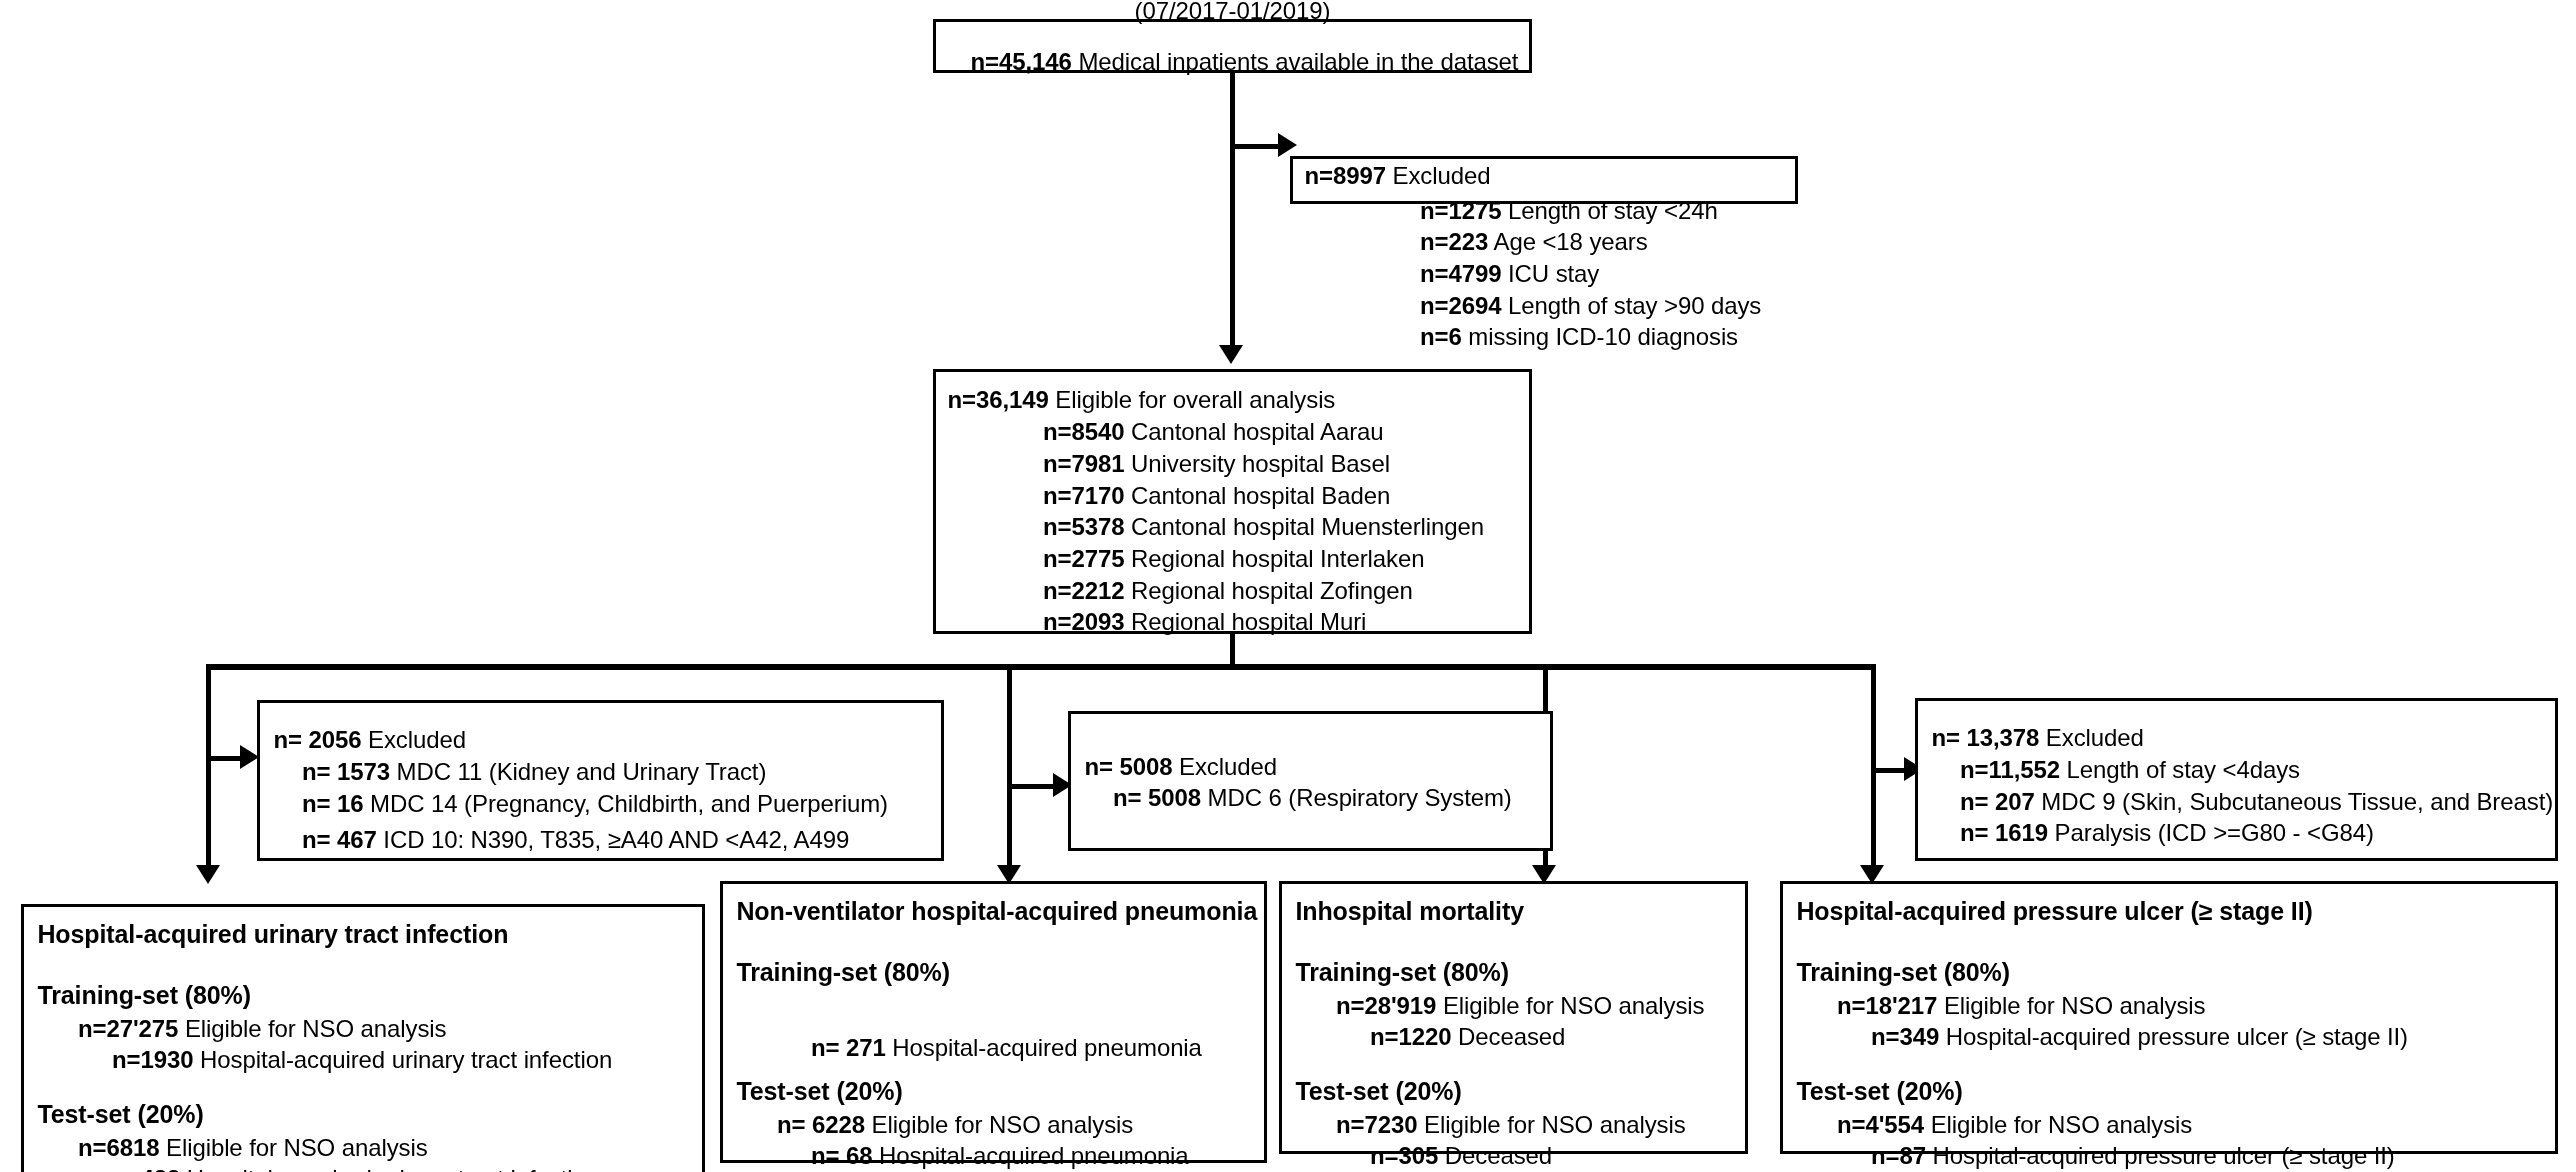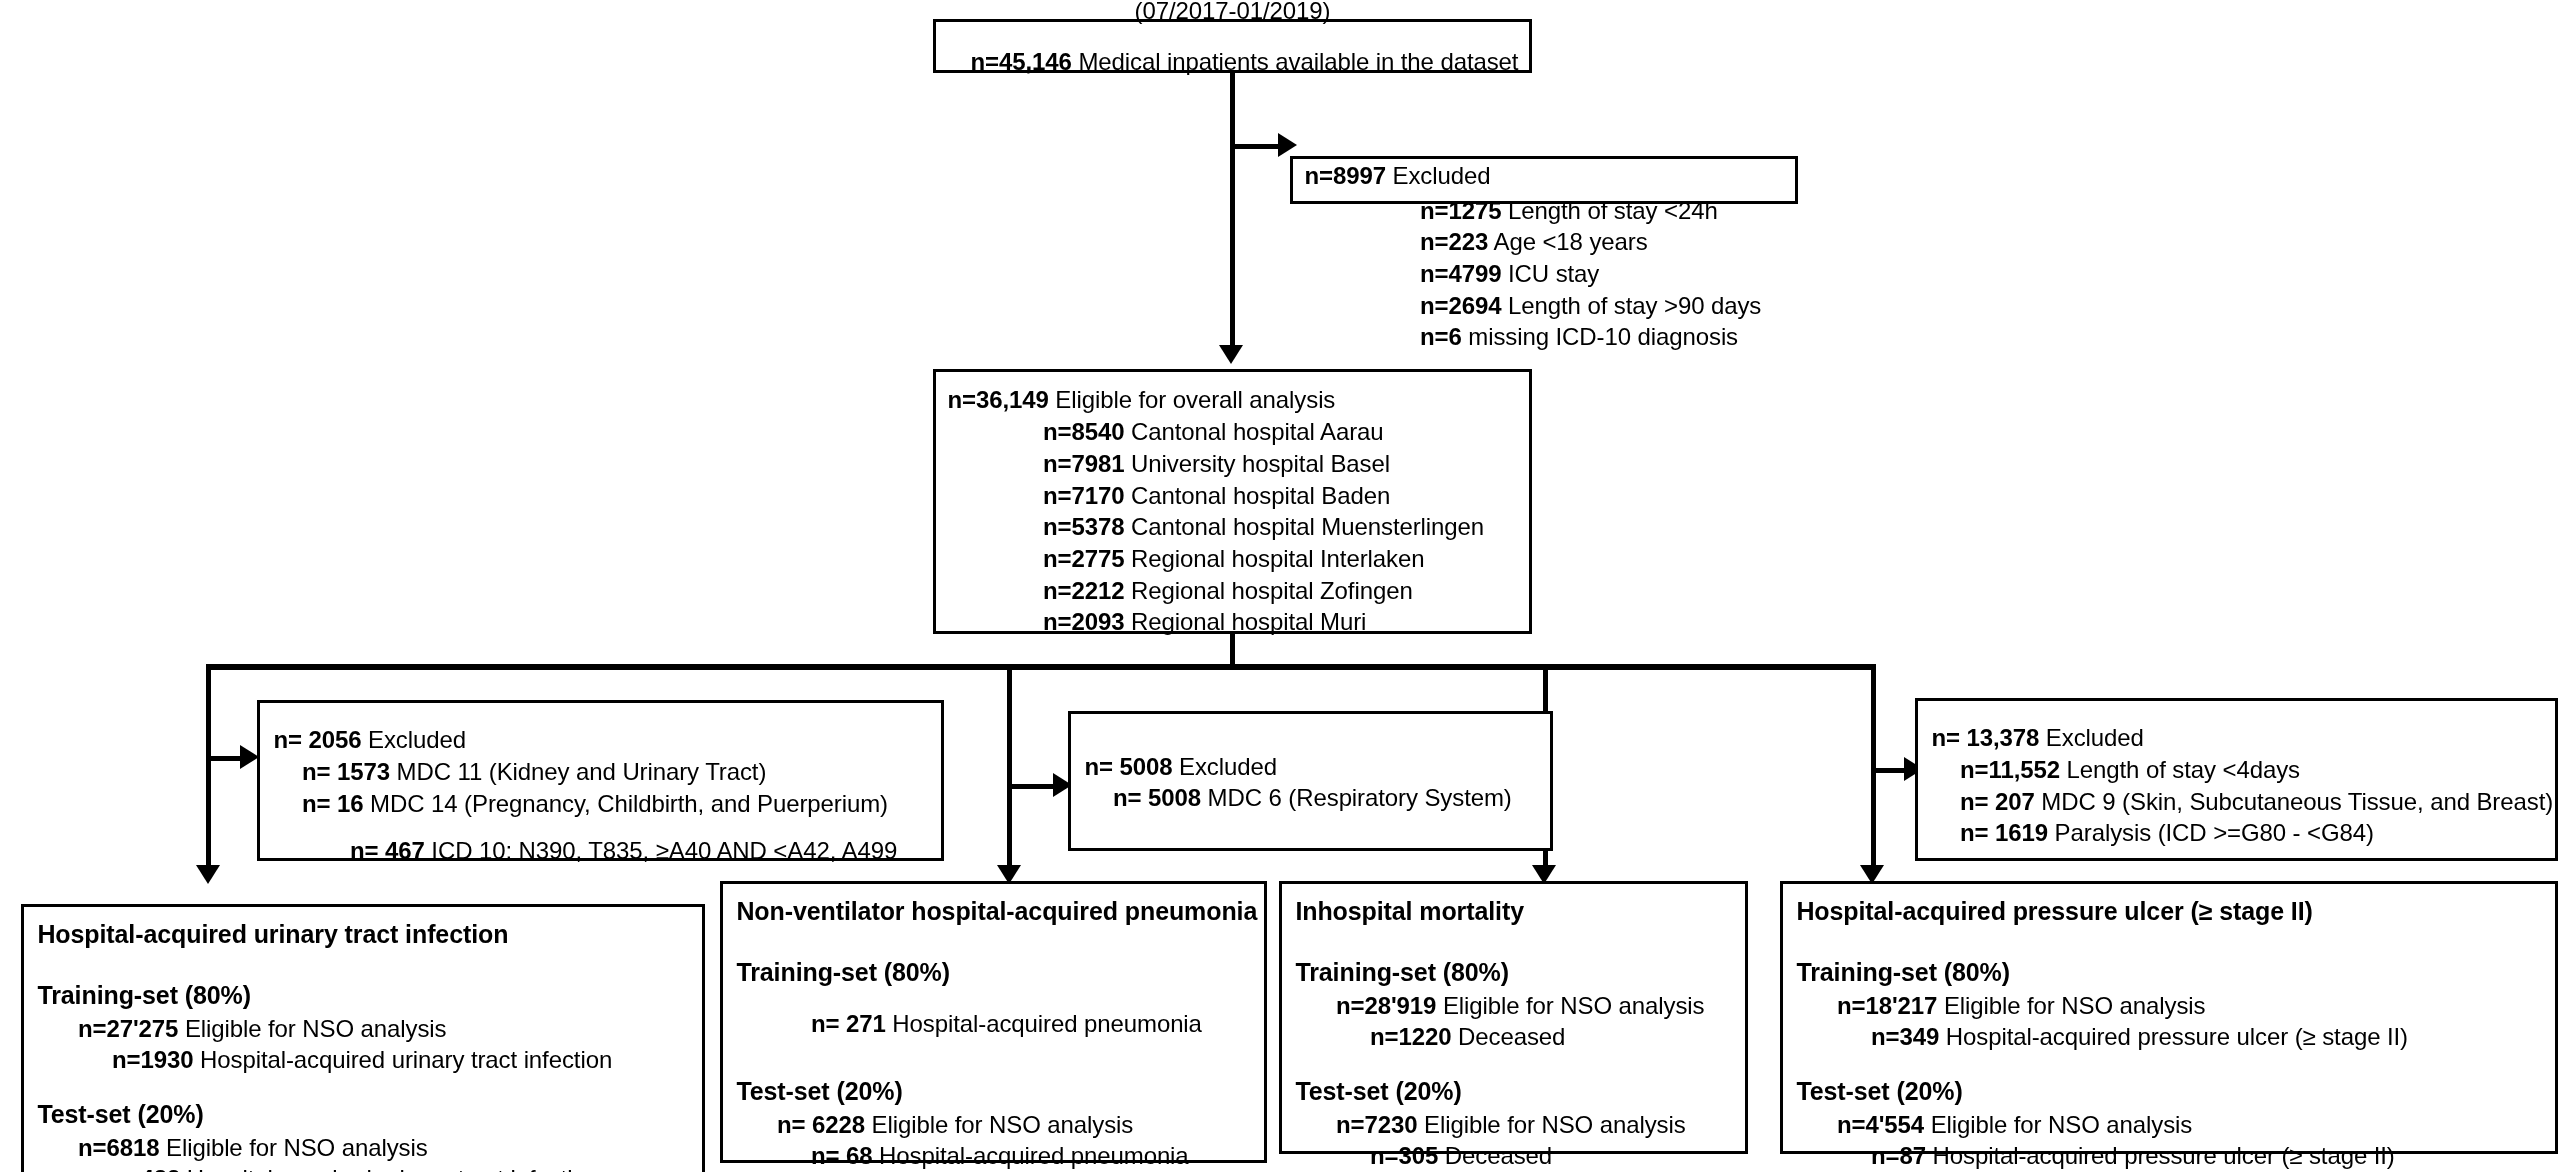--- a/index.html
+++ b/index.html
@@ -157,21 +157,21 @@
   <div class="box" style="left:257px; top:700px; width:687px; height:161px;">
     <div class="txt" style="left:13.4px; top:19px;">
       <span class="b">n= 2056</span><span> Excluded</span>
     </div>
     <div class="txt" style="left:42px; top:51px;">
       <span class="b">n= 1573</span><span> MDC 11 (Kidney and Urinary Tract)</span>
     </div>
     <div class="txt" style="left:42px; top:83px;">
       <span class="b">n= 16</span><span> MDC 14 (Pregnancy, Childbirth, and Puerperium)</span>
     </div>
-    <div class="txt" style="left:42px; top:130px;margin-left:48px;">
+    <div class="txt" style="left:42px; top:119px;">
       <span class="b">n= 467</span><span> ICD 10: N390, T835, ≥A40 AND &lt;A42, A499</span>
     </div>
   </div>
 
   <div class="box" style="left:1068px; top:711px; width:485px; height:140px;">
     <div class="txt" style="left:13.4px; top:35px;">
       <span class="b">n= 5008</span><span> Excluded</span>
     </div>
     <div class="txt" style="left:42px; top:66px;">
       <span class="b">n=  5008</span><span> MDC 6 (Respiratory System)</span>
@@ -207,21 +207,21 @@
       <span class="b">n=6818</span><span> Eligible for NSO analysis</span>
     </div>
     <div class="txt" style="left:88px; top:254px;">
       <span class="b">n=482</span><span> Hospital-acquired urinary tract infection</span>
     </div>
   </div>
 
   <div class="box" style="left:720px; top:881px; width:547px; height:282px;">
     <div class="txt title-line" style="left:13.4px; top:9.6px;">Non-ventilator hospital-acquired pneumonia</div>
     <div class="txt title-line" style="left:13.4px; top:71px;">Training-set (80%)</div>
-    <div class="txt" style="left:88px; top:122px;">
+    <div class="txt" style="left:88px; top:146px;">
       <span class="b">n= 271</span><span> Hospital-acquired pneumonia</span>
     </div>
     <div class="txt title-line" style="left:13.4px; top:190px;">Test-set (20%)</div>
     <div class="txt" style="left:54px; top:223px;">
       <span class="b">n= 6228</span><span> Eligible for NSO analysis</span>
     </div>
     <div class="txt" style="left:88px; top:254px;">
       <span class="b">n= 68</span><span> Hospital-acquired pneumonia</span>
     </div>
   </div>

